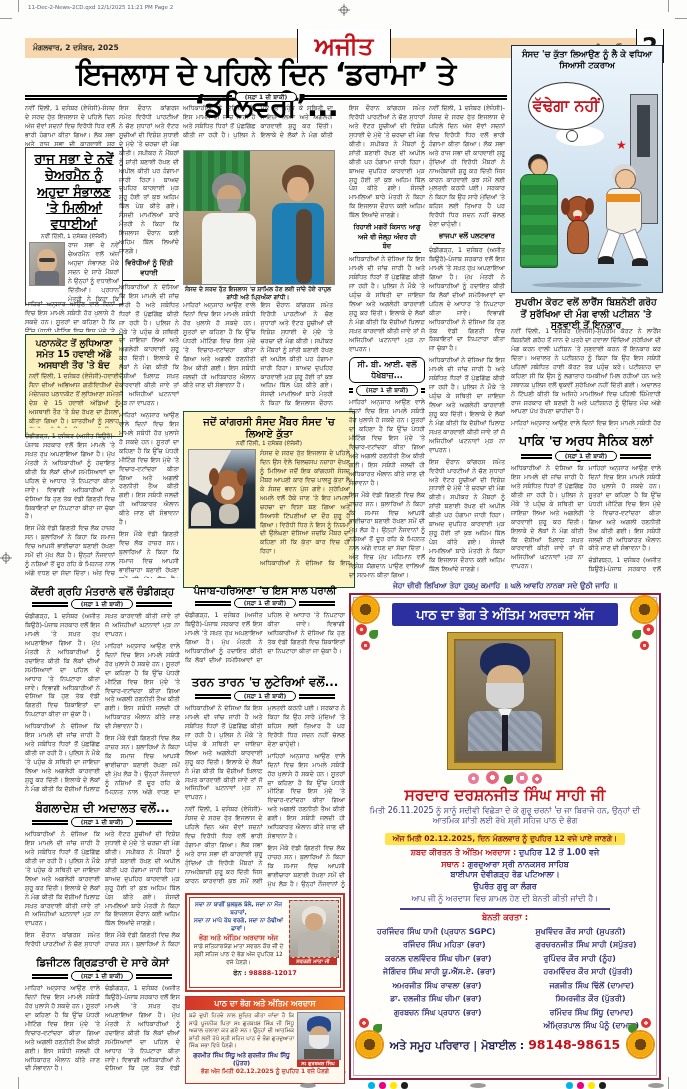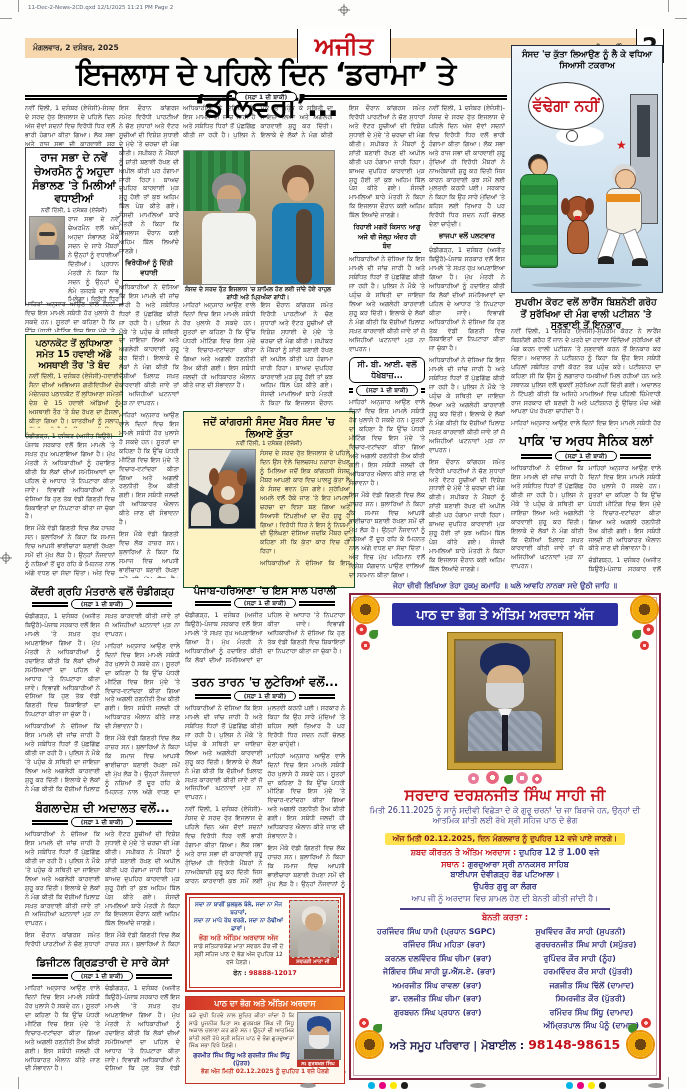--- a/index.html
+++ b/index.html
@@ -80,21 +80,21 @@
   <div class="abs contbar" style="left:25px;top:92px;width:482px;">
     <div class="bar"></div>
     <div class="pill">(ਸਫ਼ਾ 1 ਦੀ ਬਾਕੀ)</div>
     <div class="bar"></div>
   </div>
 
   <div class="abs bt" style="left:25px;top:104px;width:90px;height:42px;">
       <p>ਨਵੀਂ ਦਿੱਲੀ, 1 ਦਸੰਬਰ (ਏਜੰਸੀ)-ਸੰਸਦ ਦੇ ਸਰਦ ਰੁੱਤ ਇਜਲਾਸ ਦੇ ਪਹਿਲੇ ਦਿਨ ਅੱਜ ਦੋਵਾਂ ਸਦਨਾਂ ਵਿਚ ਵਿਰੋਧੀ ਧਿਰ ਵਲੋਂ ਭਾਰੀ ਹੰਗਾਮਾ ਕੀਤਾ ਗਿਆ। ਲੋਕ ਸਭਾ ਅਤੇ ਰਾਜ ਸਭਾ ਦੀ ਕਾਰਵਾਈ ਸ਼ੁਰੂ ਹੁੰਦਿਆਂ ਹੀ ਵਿਰੋਧੀ ਮੈਂਬਰਾਂ ਨੇ ਨਾਅਰੇਬਾਜ਼ੀ ਸ਼ੁਰੂ ਕਰ ਦਿੱਤੀ ਜਿਸ ਕਾਰਨ ਕਾਰਵਾਈ ਕੁਝ ਸਮੇਂ ਲਈ ਮੁਲਤਵੀ ਕਰਨੀ ਪਈ। ਸਰਕਾਰ ਨੇ ਕਿਹਾ ਕਿ ਉਹ ਸਾਰੇ ਮੁੱਦਿਆਂ 'ਤੇ ਬਹਿਸ ਲਈ ਤਿਆਰ ਹੈ ਪਰ ਵਿਰੋਧੀ ਧਿਰ ਸਦਨ ਨਹੀਂ ਚੱਲਣ ਦੇਣਾ ਚਾਹੁੰਦੀ।</p>
     </div>
   <div class="abs nbox" style="left:25px;top:147px;width:90px;height:150px;padding:3px;overflow:hidden;">
-    <div class="hl" style="font-size:11px;line-height:1.25;">ਰਾਜ ਸਭਾ ਦੇ ਨਵੇਂ ਚੇਅਰਮੈਨ ਨੂੰ ਅਹੁਦਾ ਸੰਭਾਲਣ 'ਤੇ ਮਿਲੀਆਂ ਵਧਾਈਆਂ</div>
+    <div class="hl" style="font-size:13px;line-height:1.25;text-decoration:underline;">ਰਾਜ ਸਭਾ ਦੇ ਨਵੇਂ ਚੇਅਰਮੈਨ ਨੂੰ ਅਹੁਦਾ ਸੰਭਾਲਣ 'ਤੇ ਮਿਲੀਆਂ ਵਧਾਈਆਂ</div>
     <div style="font-size:5.8px;text-align:center;margin:1px 0;">ਨਵੀਂ ਦਿੱਲੀ, 1 ਦਸੰਬਰ (ਏਜੰਸੀ)</div>
     <div class="ph" style="float:left;width:34px;height:42px;margin:1px 3px 1px 0;background:linear-gradient(135deg,#b9b4ab,#8d8880);">
       <div style="position:absolute;left:7px;top:6px;width:20px;height:24px;border-radius:48%;background:#d9b58d;"></div>
       <div style="position:absolute;left:9px;top:15px;width:16px;height:4px;background:#3a3a3a;border-radius:2px;"></div>
       <div style="position:absolute;left:5px;top:28px;width:24px;height:14px;background:#6b6e76;border-radius:4px 4px 0 0;"></div>
     </div>
     <div class="bt" style="height:96px;">
         <p>ਰਾਜ ਸਭਾ ਦੇ ਨਵੇਂ ਚੇਅਰਮੈਨ ਵਲੋਂ ਅੱਜ ਅਹੁਦਾ ਸੰਭਾਲਣ ਮੌਕੇ ਸਦਨ ਦੇ ਸਾਰੇ ਮੈਂਬਰਾਂ ਨੇ ਉਨ੍ਹਾਂ ਨੂੰ ਵਧਾਈਆਂ ਦਿੱਤੀਆਂ। ਪ੍ਰਧਾਨ ਮੰਤਰੀ ਨੇ ਕਿਹਾ ਕਿ ਸਦਨ ਨੂੰ ਉਨ੍ਹਾਂ ਦੇ ਲੰਮੇ ਤਜਰਬੇ ਦਾ ਲਾਭ ਮਿਲੇਗਾ। ਵਿਰੋਧੀ ਧਿਰ ਦੇ ਆਗੂਆਂ ਨੇ ਵੀ ਨਵੇਂ ਚੇਅਰਮੈਨ ਨੂੰ ਪੂਰਨ ਸਹਿਯੋਗ ਦਾ ਭਰੋਸਾ ਦਿੱਤਾ।</p>
       </div>
   </div>

